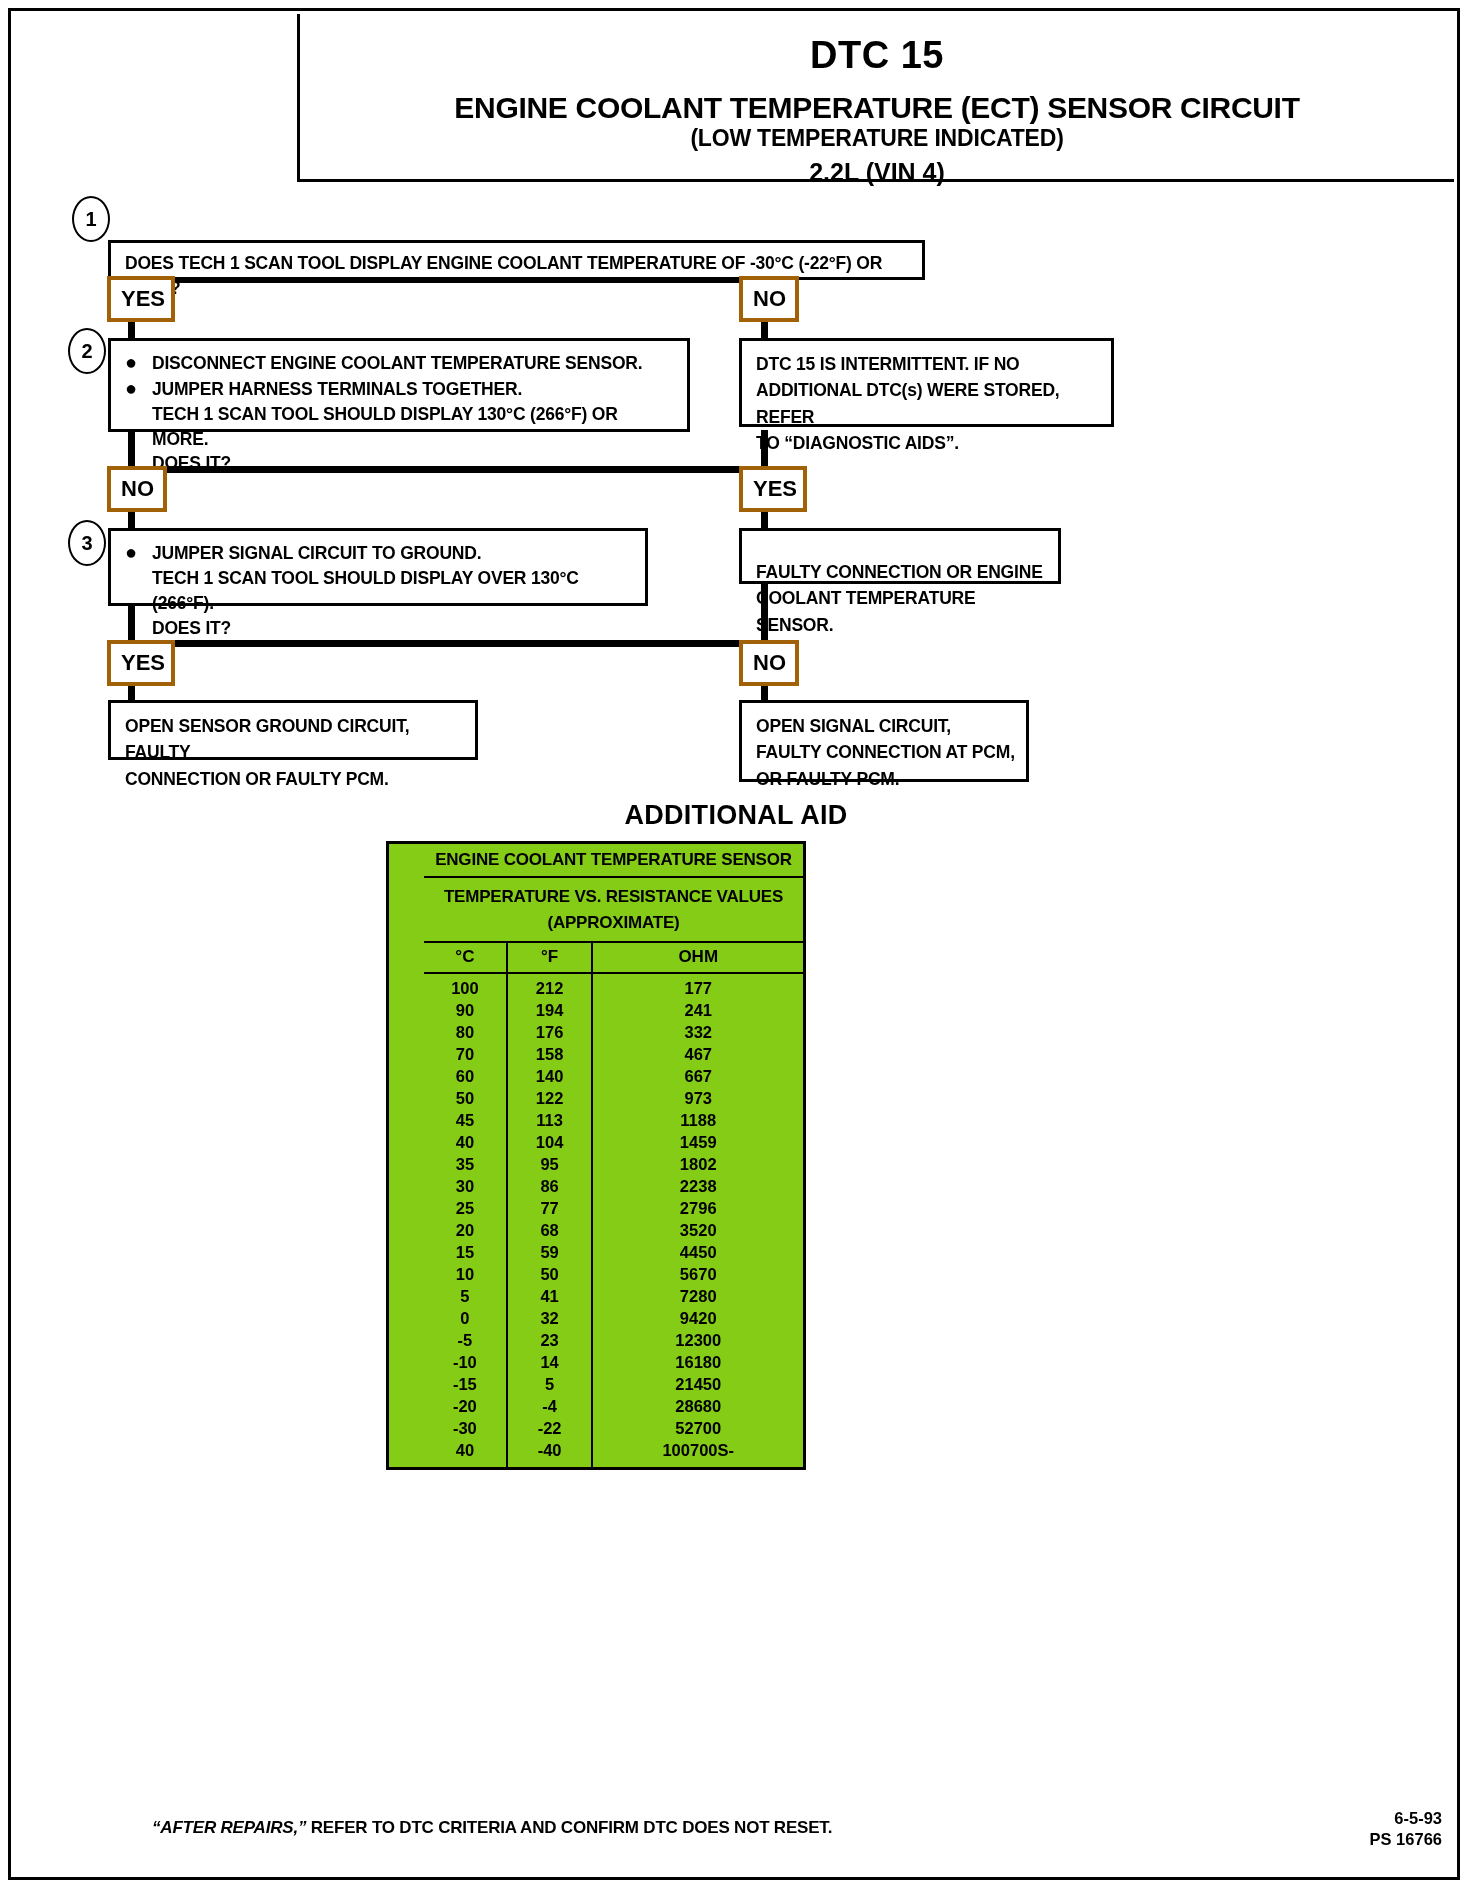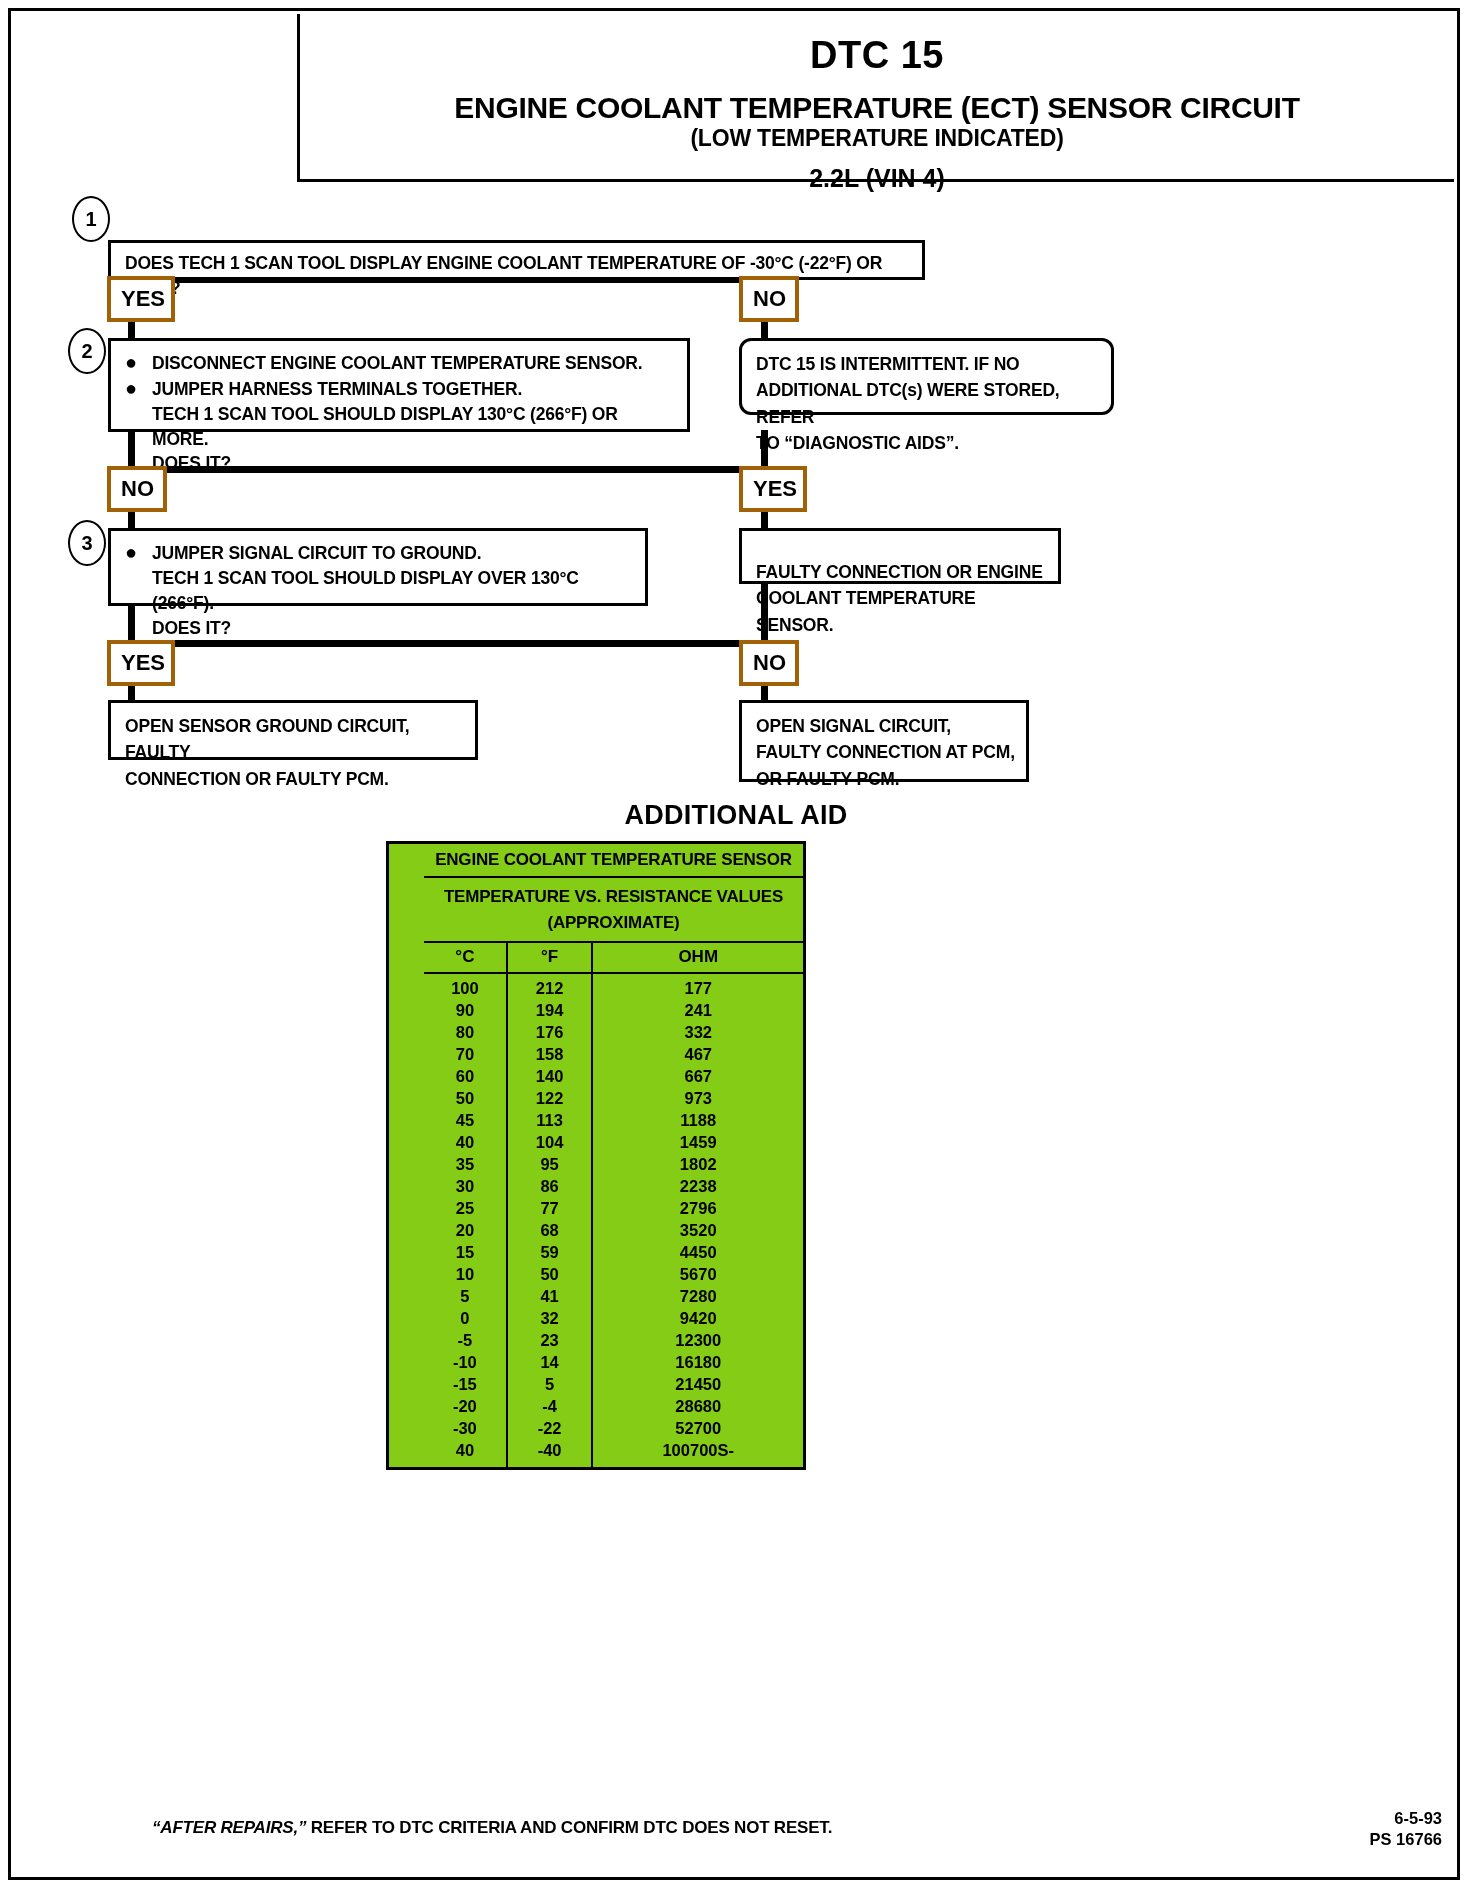--- a/index.html
+++ b/index.html
@@ -59,21 +59,21 @@
   .title-sub {
     font-size: 23px;
     font-weight: bold;
     letter-spacing: -.2px;
     margin-top: 2px;
     line-height: 1.05;
   }
   .title-eng {
     font-size: 25px;
     font-weight: bold;
-    margin-top: 14px;
+    margin-top: 8px;
     line-height: 1.05;
   }
 
   
   .fbox {
     position: absolute;
     border: 3px solid #000;
     box-sizing: border-box;
     background: #fff;
     font-size: 17.5px;
@@ -256,21 +256,21 @@
       <span>DISCONNECT ENGINE COOLANT TEMPERATURE SENSOR.</span>
     </div>
     <div class="bul">
       <span class="dot">●</span>
       <span>JUMPER HARNESS TERMINALS TOGETHER.</span>
     </div>
     <div class="indent">TECH 1 SCAN TOOL SHOULD DISPLAY 130°C (266°F) OR MORE.</div>
     <div class="indent">DOES IT?</div>
   </div>
 
-  <div class="fbox" style="left:739px; top:338px; width:375px; height:77px; padding-top:10px; line-height:1.5;border-radius:12px;">
+  <div class="fbox" style="left:739px; top:338px; width:375px; height:89px; padding-top:10px; line-height:1.5;">
     <div>DTC 15 IS INTERMITTENT.  IF NO</div>
     <div>ADDITIONAL DTC(s) WERE STORED, REFER</div>
     <div>TO “DIAGNOSTIC AIDS”.</div>
   </div>
 
   <div class="ln" style="left:128px; top:430px; width:7px; height:40px;"></div>
   <div class="ln" style="left:128px; top:466px; width:640px; height:7px;"></div>
   <div class="ln" style="left:761px; top:430px; width:7px; height:42px;"></div>
 
   <div class="yn" style="left:107px; top:466px; width:60px; height:46px;">

